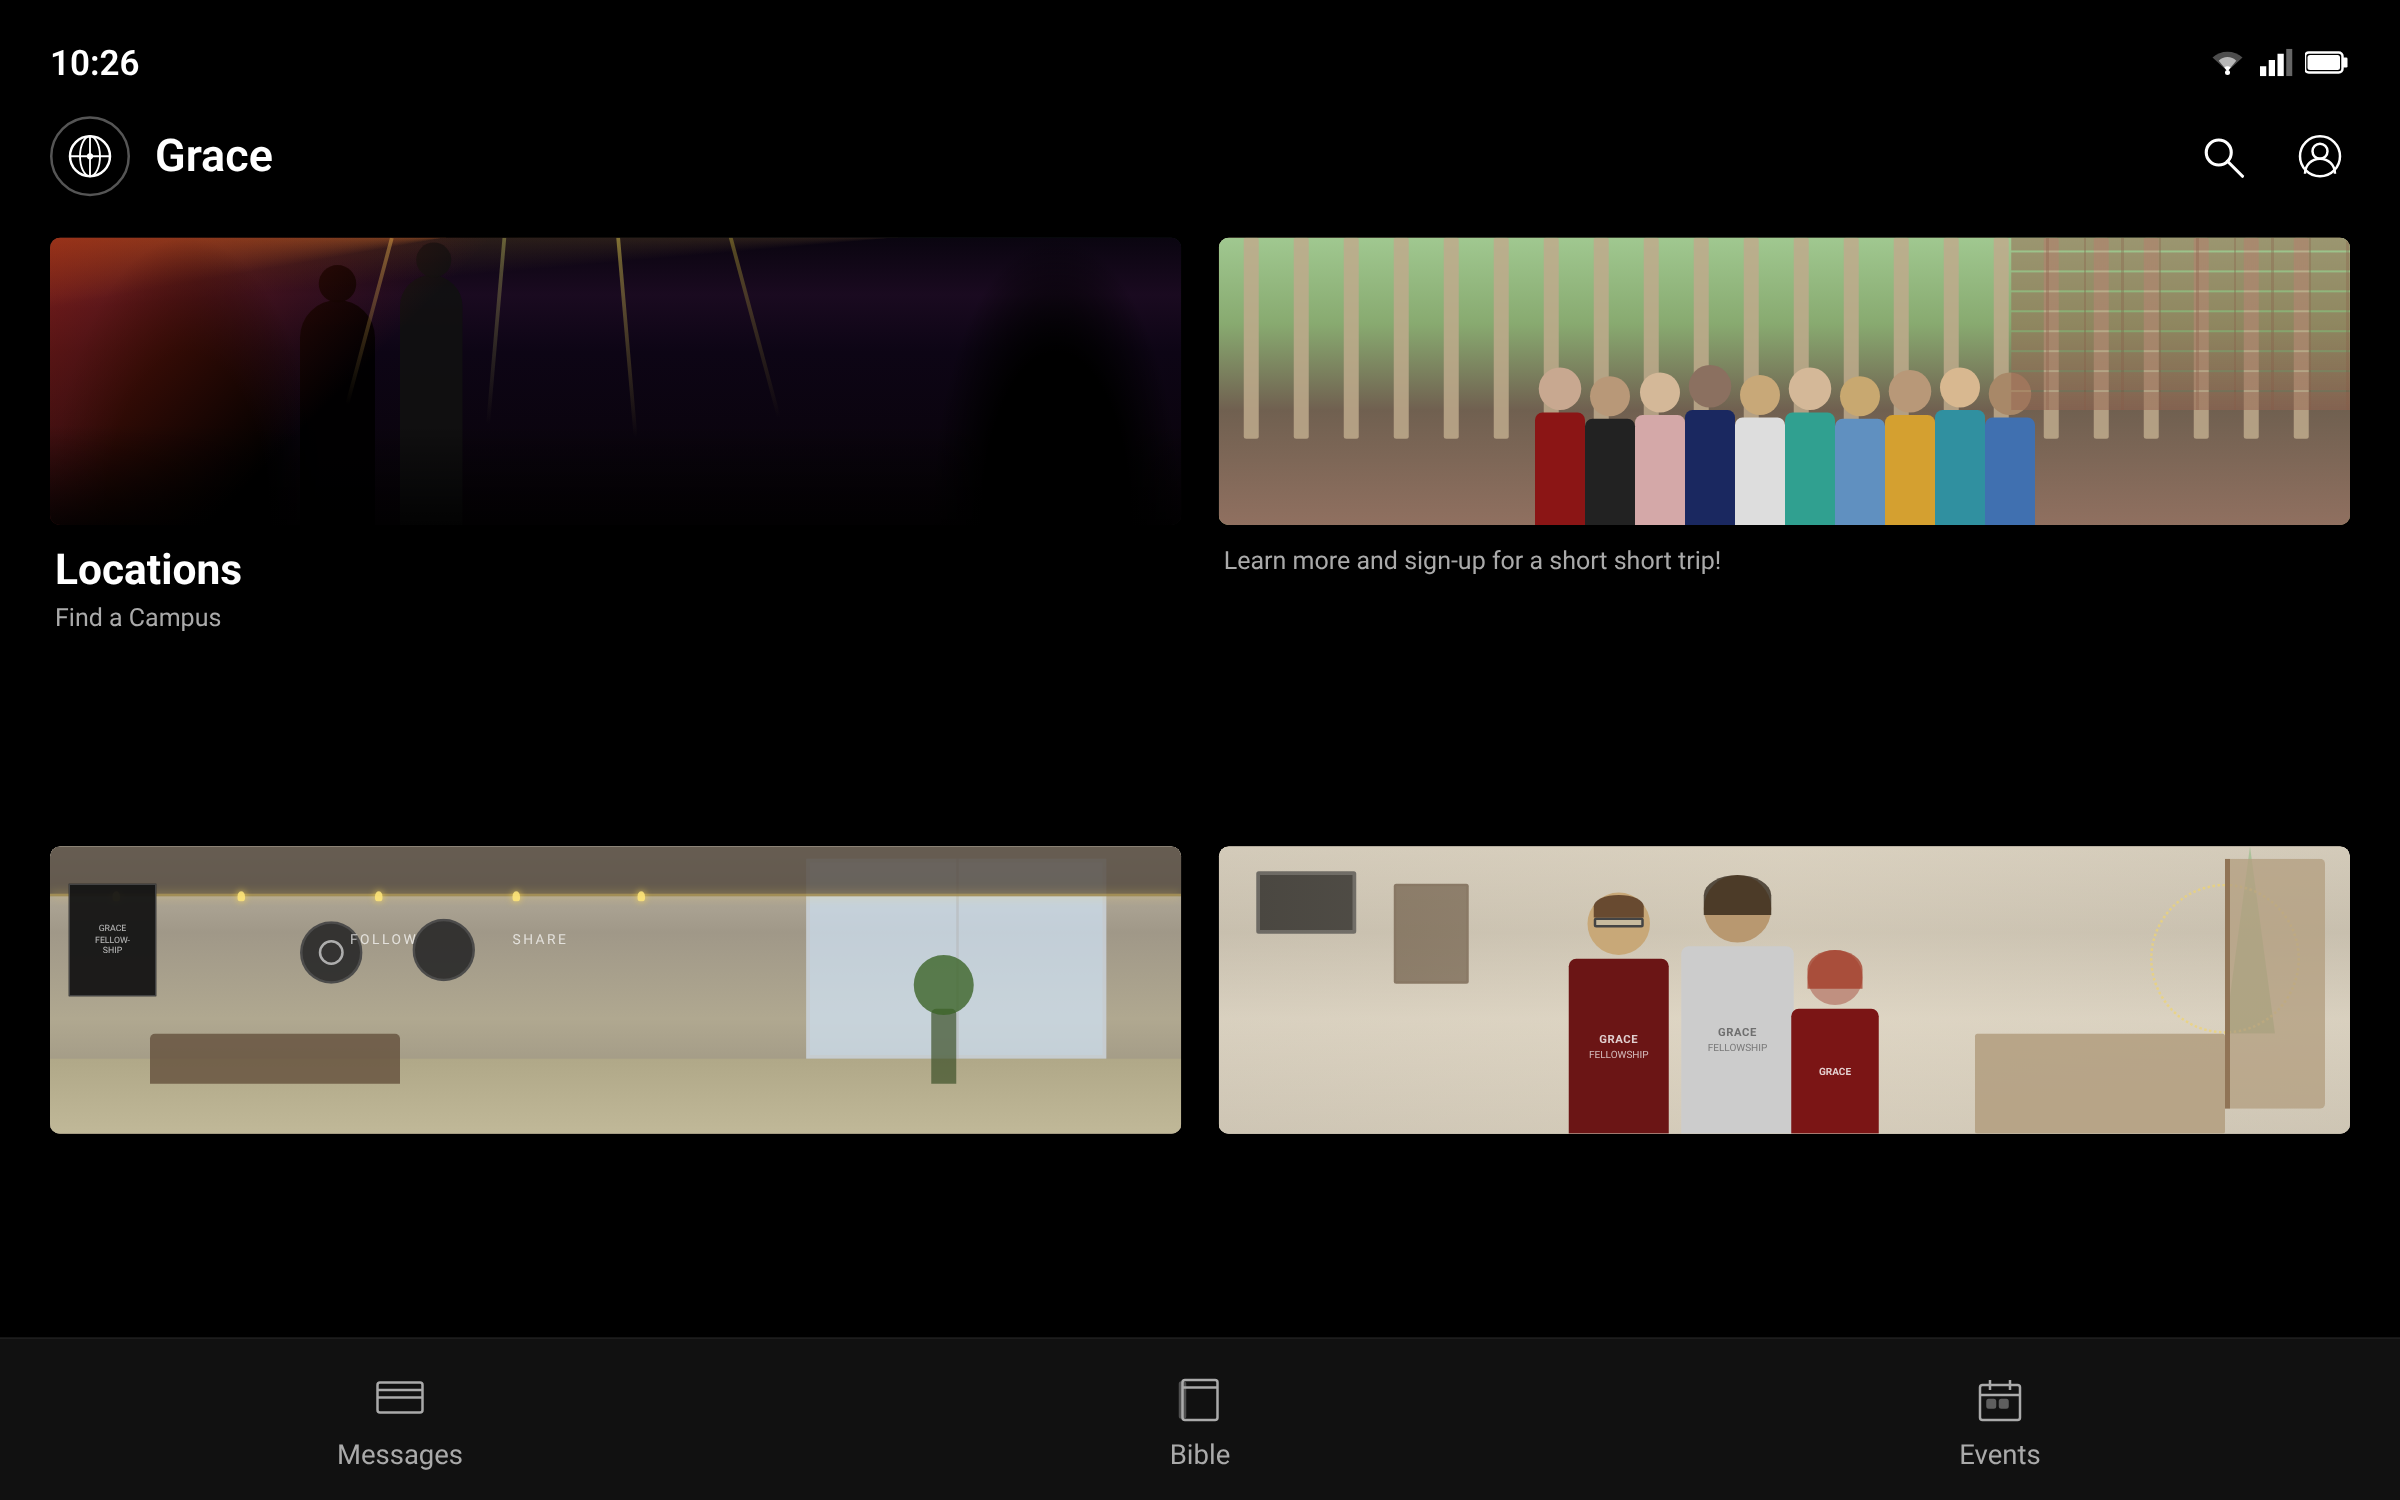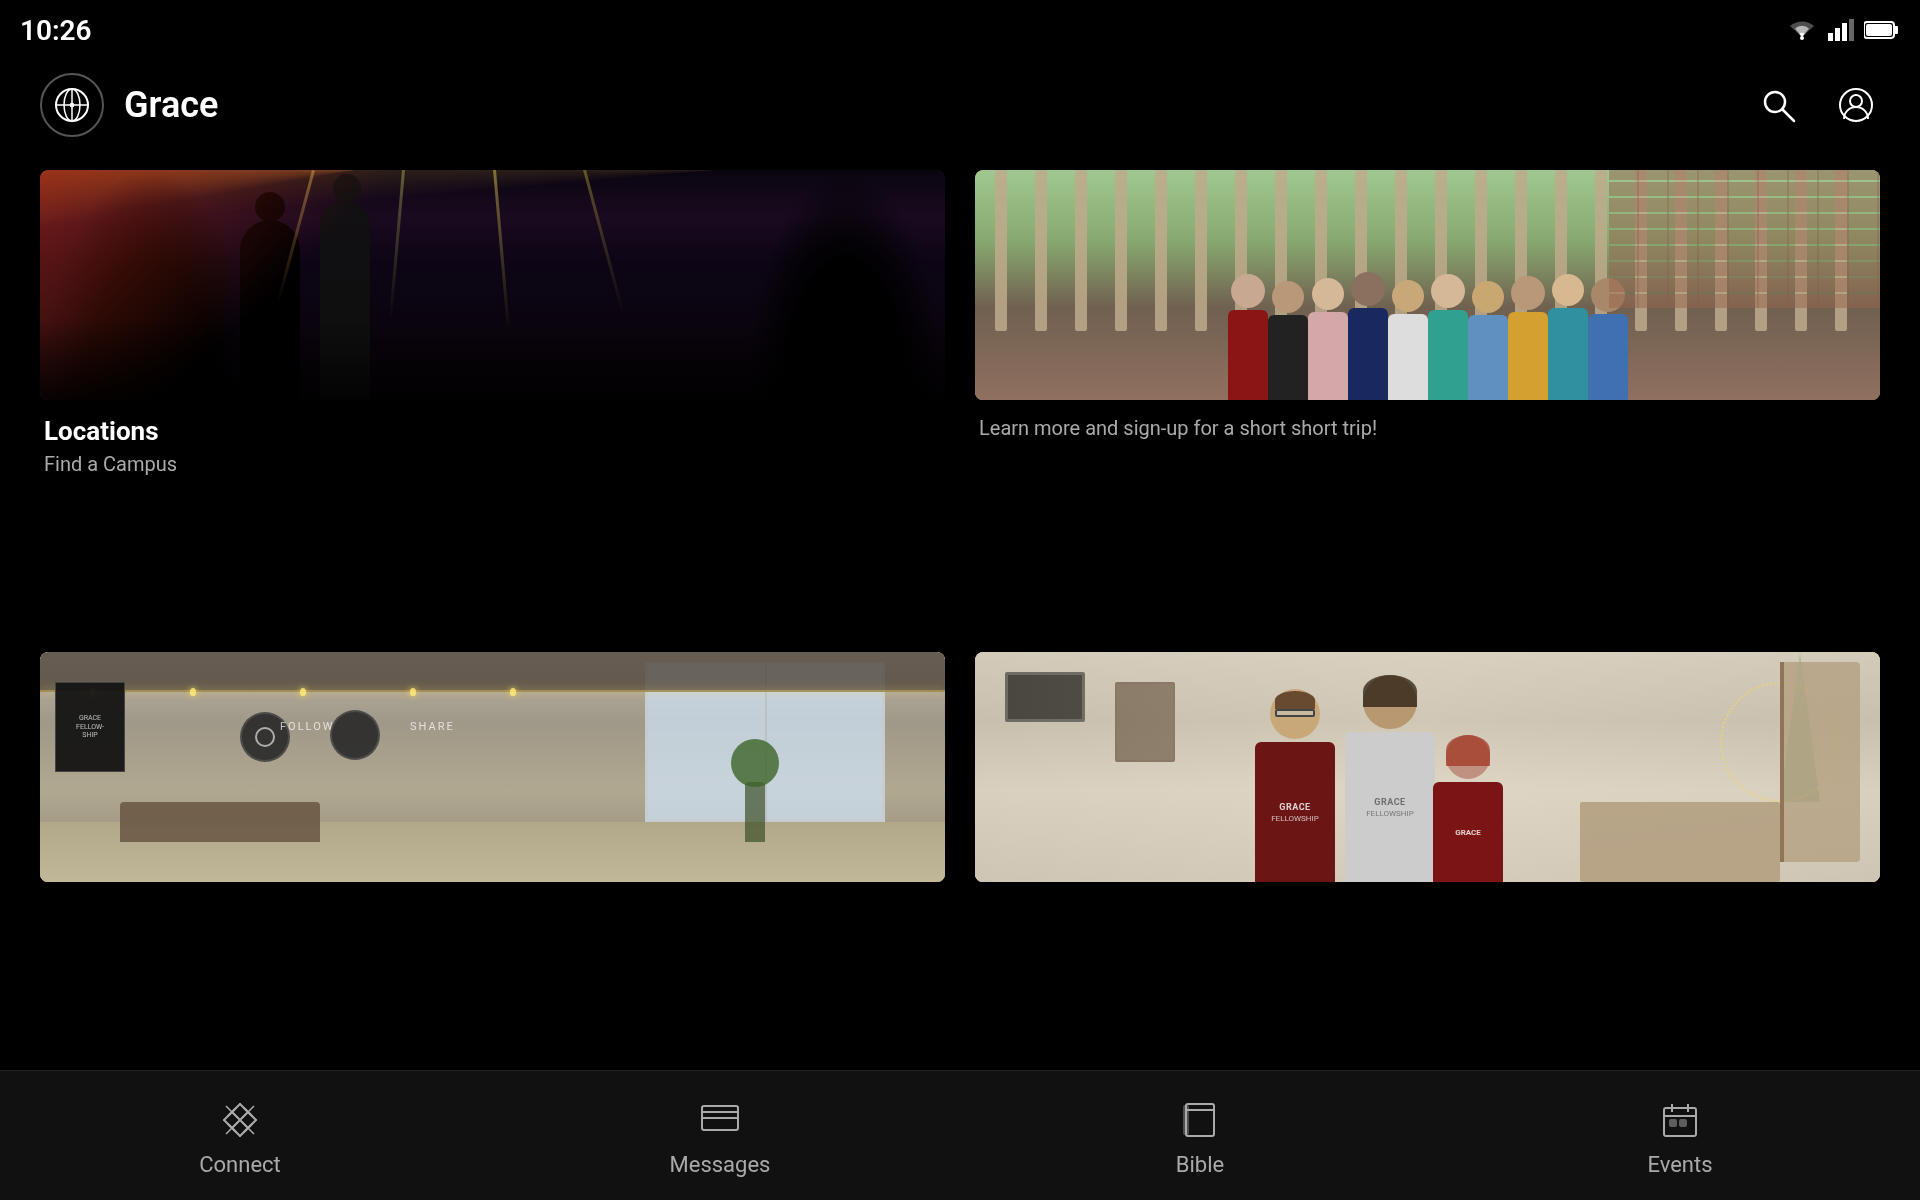--- a/index.html
+++ b/index.html
@@ -12,22 +12,23 @@
       color: #fff;
       overflow: hidden;
       position: relative;
     }
 
     
     .status-bar {
       display: flex;
       justify-content: space-between;
       align-items: center;
-      padding: 12px 20px;
+      padding: 12px 40px;
       height: 60px;
+      margin-top: 20px;
     }
 
     .status-time {
       font-size: 28px;
       font-weight: 600;
       color: #fff;
     }
 
     .status-icons {
       display: flex;
@@ -190,21 +191,21 @@
       background: 
         radial-gradient(ellipse at 60% 40%, rgba(220, 200, 180, 0.4) 0%, transparent 60%);
     }
 
     
     .card-text {
       padding: 16px 4px;
     }
 
     .card-title {
-      font-size: 26px;
+      font-size: 34px;
       font-weight: 700;
       color: #fff;
       margin-bottom: 6px;
     }
 
     .card-subtitle {
       font-size: 20px;
       color: #aaa;
     }
 
@@ -594,40 +595,20 @@
     <div class="card-text">
       <div class="card-title"></div>
       <div class="card-subtitle"></div>
     </div>
   </div>
 
 </div>
 
 <div class="bottom-nav">
 
-  <div class="nav-item">
-    <div class="nav-icon">
-      <svg viewBox="0 0 44 44" fill="none" stroke="#aaa" stroke-width="2">
-
-        <line x1="22" y1="6" x2="10" y2="18" stroke-linecap="round"></line>
-        <line x1="22" y1="6" x2="34" y2="18" stroke-linecap="round"></line>
-        <line x1="22" y1="38" x2="10" y2="26" stroke-linecap="round"></line>
-        <line x1="22" y1="38" x2="34" y2="26" stroke-linecap="round"></line>
-        <line x1="6" y1="22" x2="18" y2="10" stroke-linecap="round"></line>
-        <line x1="6" y1="22" x2="18" y2="34" stroke-linecap="round"></line>
-        <line x1="38" y1="22" x2="26" y2="10" stroke-linecap="round"></line>
-        <line x1="38" y1="22" x2="26" y2="34" stroke-linecap="round"></line>
-
-        <path d="M8 8 L20 20 M24 20 L36 8 M8 36 L20 24 M24 24 L36 36" stroke="#aaa" stroke-width="1.5"></path>
-        <line x1="14" y1="14" x2="30" y2="30" stroke="#aaa" stroke-width="2" stroke-linecap="round"></line>
-        <line x1="30" y1="14" x2="14" y2="30" stroke="#aaa" stroke-width="2" stroke-linecap="round"></line>
-      </svg>
-    </div>
-    <span class="nav-label">Connect</span>
-  </div>
 
   <div class="nav-item">
     <div class="nav-icon">
       <svg viewBox="0 0 44 44" fill="none" stroke="#aaa" stroke-width="2">
         <rect x="4" y="8" width="36" height="24" rx="2"></rect>
         <line x1="4" y1="14" x2="40" y2="14"></line>
         <line x1="4" y1="20" x2="40" y2="20"></line>
       </svg>
     </div>
     <span class="nav-label">Messages</span>

